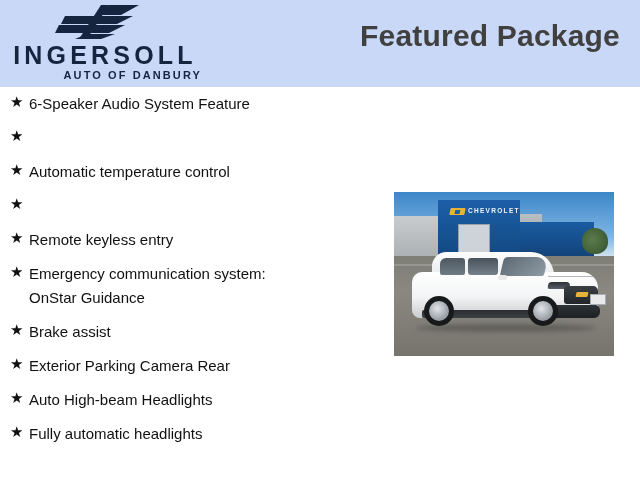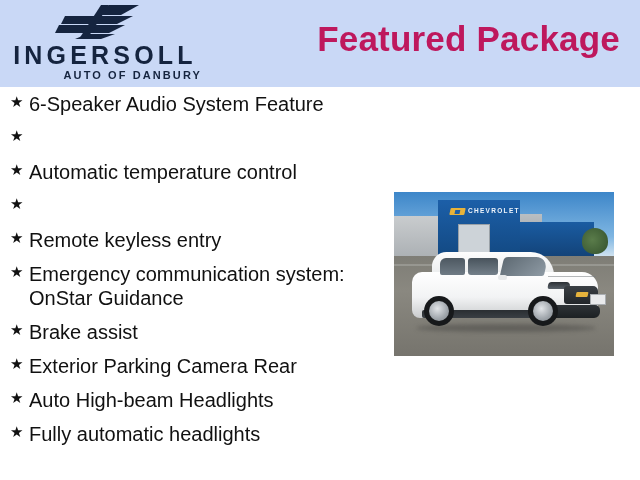--- a/index.html
+++ b/index.html
@@ -56,23 +56,23 @@
     font-weight: bold;
     letter-spacing: 2.1px;
     color: #15243f;
     line-height: 12px;
     white-space: nowrap;
   }
   .header-title {
     position: absolute;
     right: 20px;
     top: 19px;
-    font-size: 35px;
+    font-size: 30px;
     font-weight: bold;
-    color: #be185d;
+    color: #404040;
     letter-spacing: 0.2px;
     white-space: nowrap;
   }
 
   
   .feature-list {
     position: absolute;
     left: 0;
     top: 88px;
     width: 380px;
@@ -92,21 +92,21 @@
   .bullet-star {
     flex: 0 0 auto;
     width: 19px;
     font-size: 15px;
     line-height: 28px;
     color: #111111;
     text-align: left;
   }
   .feature-text {
     flex: 1 1 auto;
-    font-size: 20px;
+    font-size: 15px;
     line-height: 24px;
     padding-top: 4px;
     color: #111111;
     white-space: pre-line;
   }
 
   
   .vehicle-photo {
     position: absolute;
     left: 388px;

